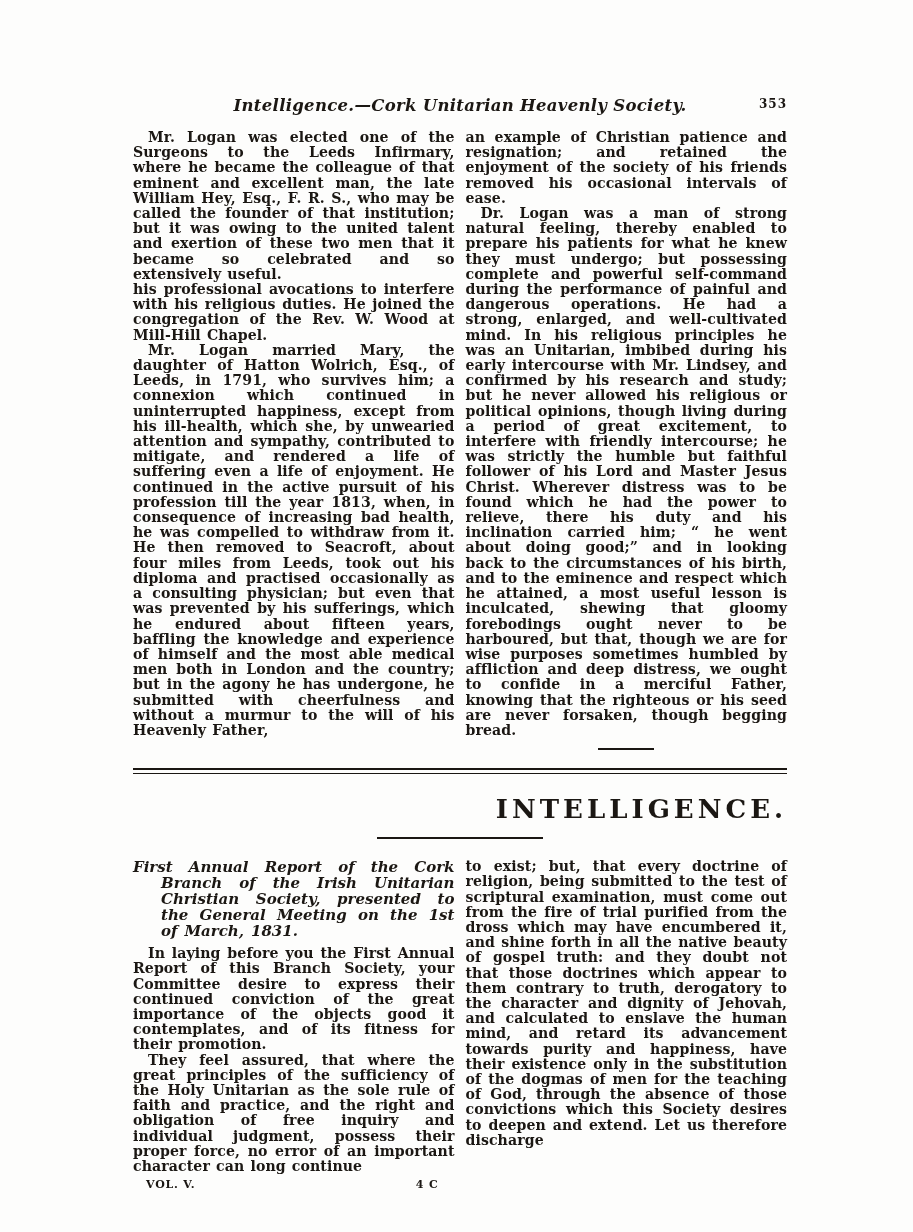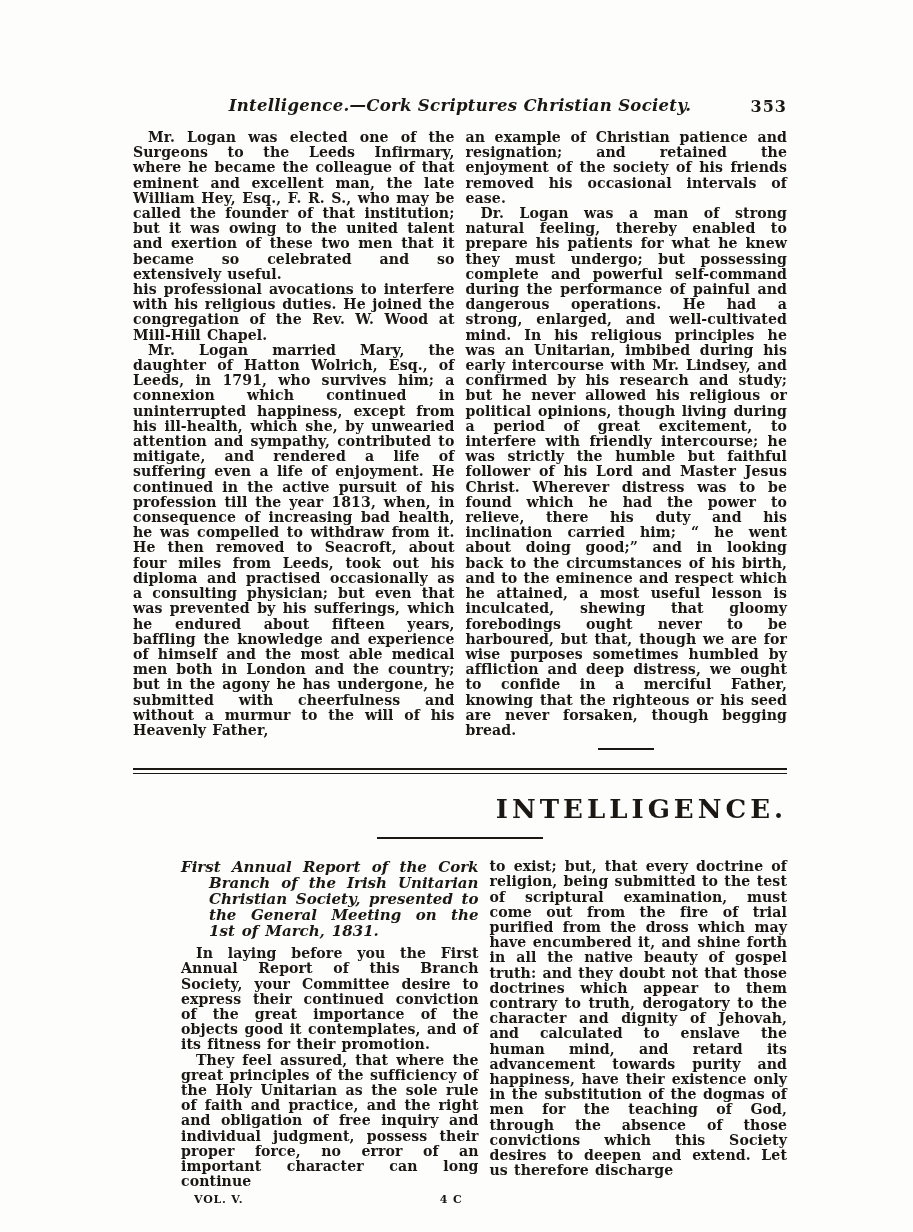--- a/index.html
+++ b/index.html
@@ -33,21 +33,21 @@
     font-weight: 700;
     font-size: 16.5px;
     letter-spacing: 0.3px;
     white-space: nowrap;
   }
   .page-num {
     position: absolute;
     right: 0;
     top: 1px;
     font-weight: 700;
-    font-size: 16px;
+    font-size: 12px;
     letter-spacing: 1px;
     margin-left: 40px;
   }
   .cols {
     display: flex;
     gap: 11px;
   }
   .col { width: 322px; }
   p.body {
     margin: 0;
@@ -78,21 +78,21 @@
     font-weight: 700;
     letter-spacing: 4px;
     line-height: 30px;
   }
   .head-rule {
     width: 166px;
     height: 2px;
     background: #1b1713;
     margin: 13px auto 0 auto;
   }
-  .cols2 { margin-top: 20px; margin-left: 48px; }
+  .cols2 { margin-top: 20px; }
   p.report-head {
     margin: 0 0 7px 0;
     font-style: italic;
     font-weight: 700;
     font-size: 15px;
     line-height: 16px;
     text-align: justify;
     padding-left: 28px;
     text-indent: -28px;
     word-spacing: 0.12em;
@@ -106,21 +106,21 @@
     letter-spacing: 0.8px;
   }
 </style>
 </head>
 <body>
 
 <div class="page">
   <div class="content">
 
     <header class="running-row">
-      <div class="running-head">Intelligence.—Cork Scriptures Christian Society.</div>
+      <div class="running-head">Intelligence.—Cork Unitarian Heavenly Society.</div>
       <div class="page-num">353</div>
     </header>
 
     <section class="cols">
       <div class="col">
         <p class="body indent">Mr. Logan was elected one of the Surgeons to the Leeds Infirmary, where he became the colleague of that eminent and excellent man, the late William Hey, Esq., F. R. S., who may be called the founder of that institution; but it was owing to the united talent and exertion of these two men that it became so celebrated and so extensively useful.</p>
         <p class="body">his professional avocations to interfere with his religious duties. He joined the congregation of the Rev. W. Wood at Mill-Hill Chapel.</p>
         <p class="body indent">Mr. Logan married Mary, the daughter of Hatton Wolrich, Esq., of Leeds, in 1791, who survives him; a connexion which continued in uninterrupted happiness, except from his ill-health, which she, by unwearied attention and sympathy, contributed to mitigate, and rendered a life of suffering even a life of enjoyment. He continued in the active pursuit of his profession till the year 1813, when, in consequence of increasing bad health, he was compelled to withdraw from it. He then removed to Seacroft, about four miles from Leeds, took out his diploma and practised occasionally as a consulting physician; but even that was prevented by his sufferings, which he endured about fifteen years, baffling the knowledge and experience of himself and the most able medical men both in London and the country; but in the agony he has undergone, he submitted with cheerfulness and without a murmur to the will of his Heavenly Father,</p>
       </div>
       <div class="col">

